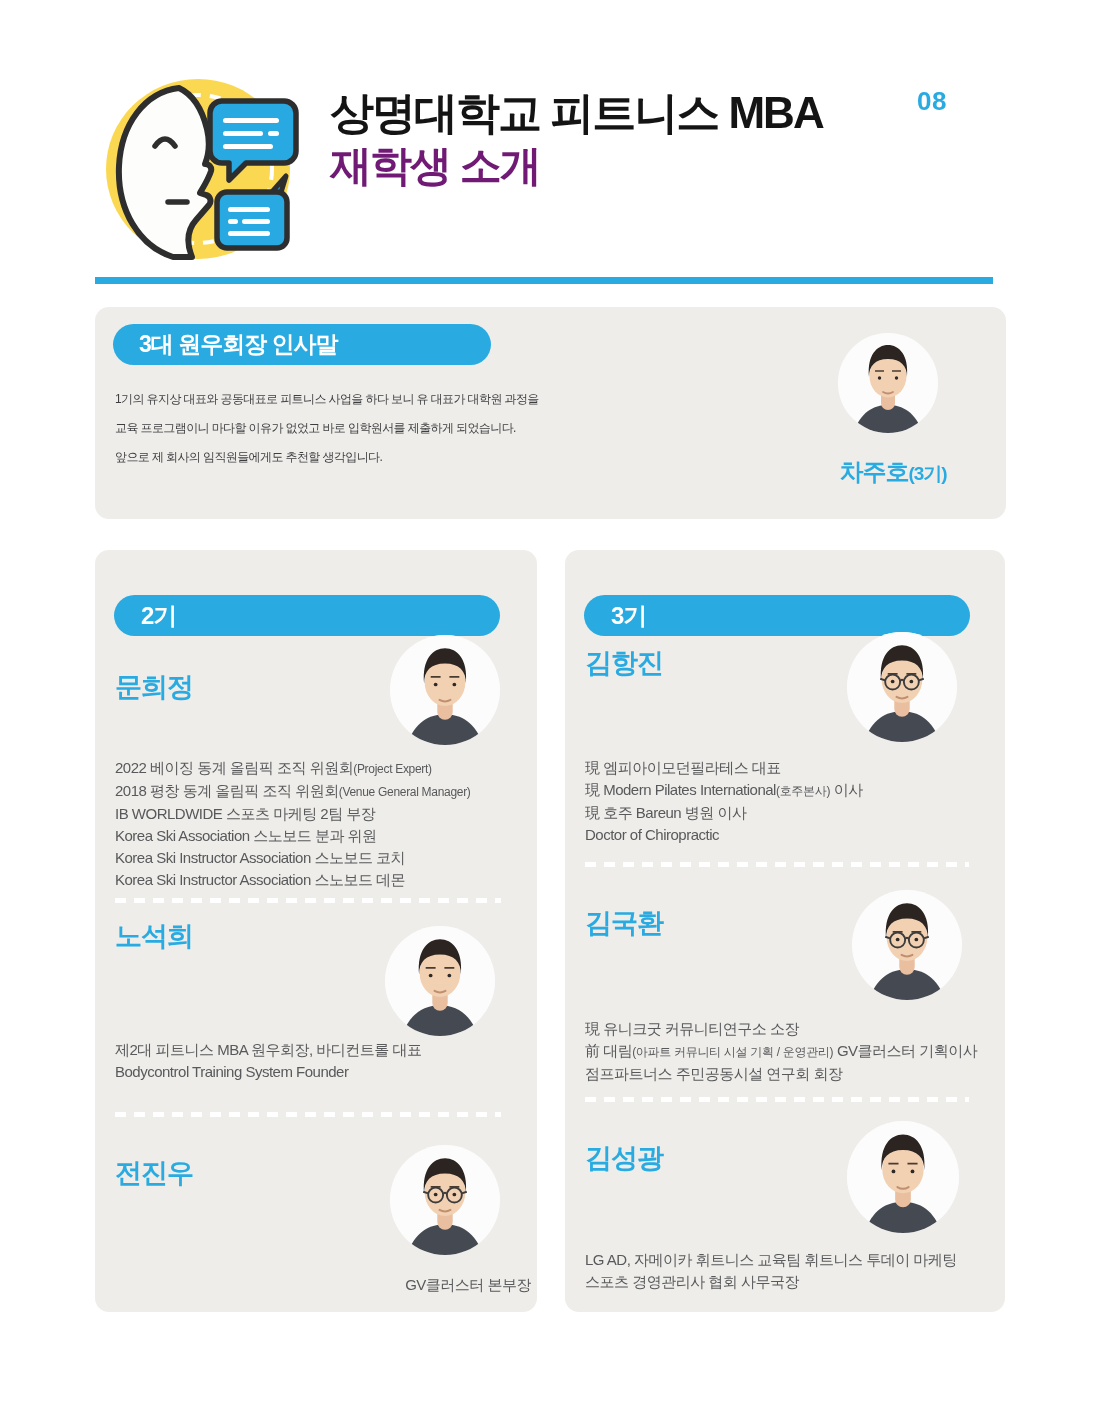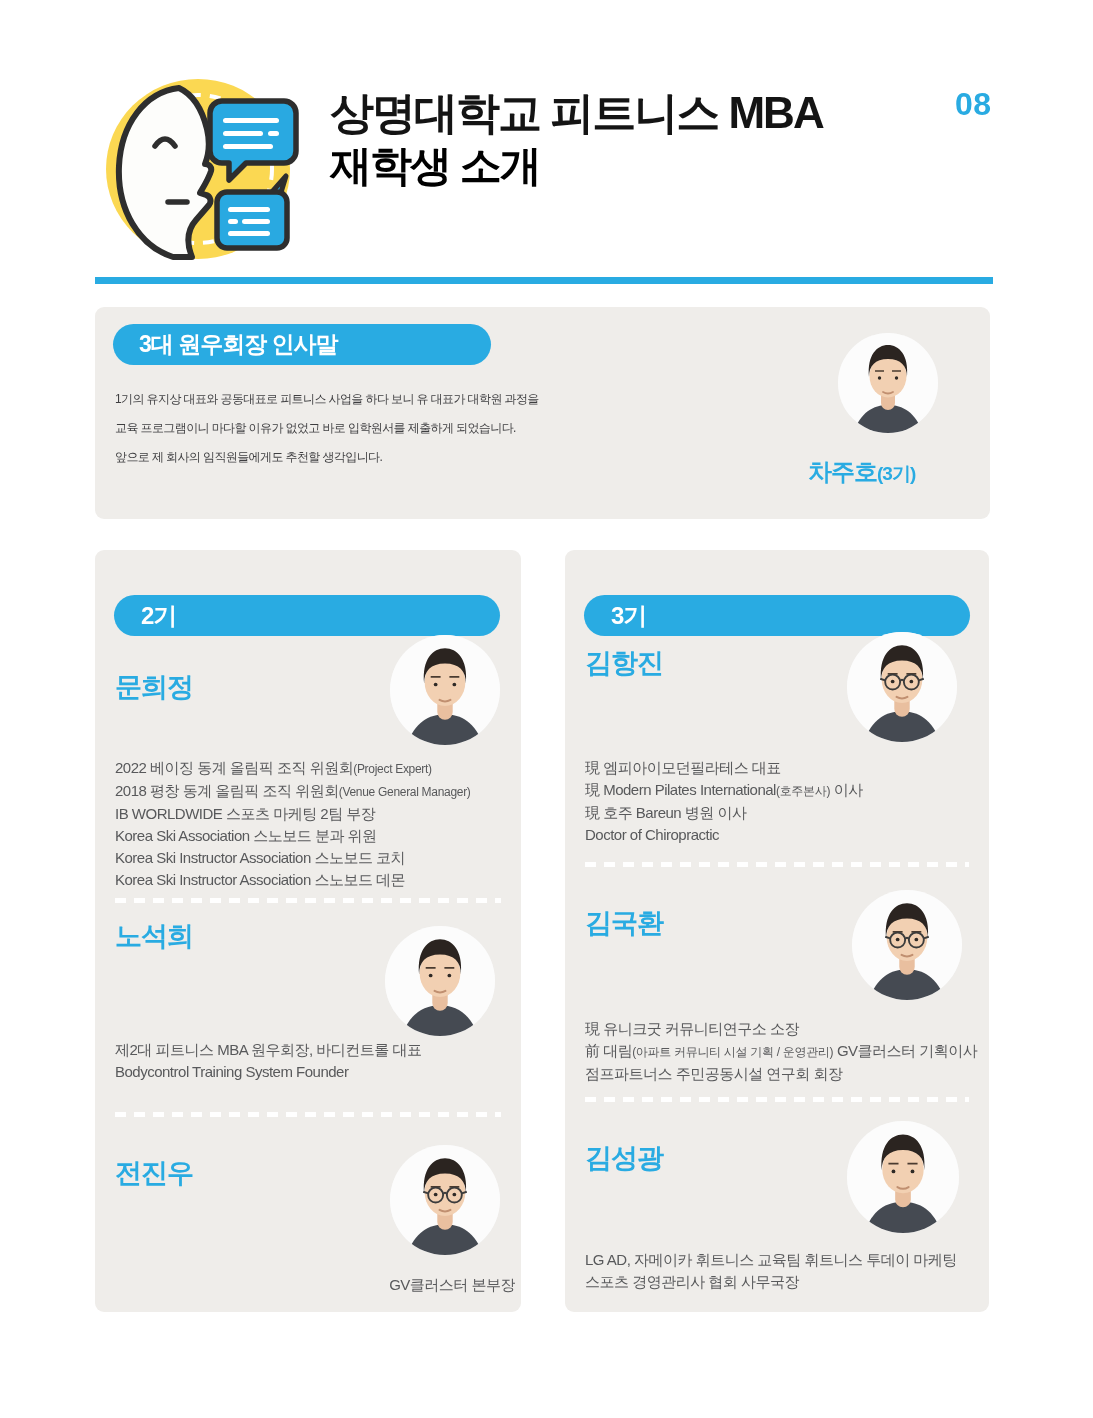--- a/index.html
+++ b/index.html
@@ -2,36 +2,36 @@
 <html><head>
 <meta charset="utf-8">
 <style>
   html,body{margin:0;padding:0;background:#ffffff;}
   body{font-family:"Liberation Sans","DejaVu Sans",sans-serif;}
   #page{position:relative;width:1093px;height:1418px;background:#ffffff;overflow:hidden;}
 
   
   .logo{position:absolute;left:95px;top:76px;width:210px;height:187px;}
   .title{position:absolute;left:330px;top:84px;font-size:44px;font-weight:900;color:#141414;letter-spacing:-2px;}
-  .subtitle{position:absolute;left:330px;top:138px;font-size:42px;font-weight:900;color:#000000;letter-spacing:-2px;}
-  .pagenum{position:absolute;left:955px;top:86px;font-size:32px;font-weight:800;color:#29ABE2;letter-spacing:0.5px;}
+  .subtitle{position:absolute;left:330px;top:138px;font-size:42px;font-weight:900;color:#701a75;letter-spacing:-2px;}
+  .pagenum{position:absolute;left:917px;top:86px;font-size:26px;font-weight:800;color:#29ABE2;letter-spacing:0.5px;}
   .rule{position:absolute;left:95px;top:277px;width:898px;height:7px;background:#29ABE2;}
 
   
-  .card{position:absolute;background:#EFEDEA;border-radius:9px;}
+  .card{position:absolute;background:#EFEDEA;border-radius:14px;padding-left:16px;}
   .card-greeting{left:95px;top:307px;width:895px;height:212px;}
   .card-left{left:95px;top:550px;width:426px;height:762px;}
   .card-right{left:565px;top:550px;width:424px;height:762px;}
 
   .pill{position:absolute;background:#29ABE2;color:#ffffff;border-radius:22px;font-weight:800;letter-spacing:-1px;}
   .pill-greeting{left:18px;top:17px;width:378px;height:41px;line-height:41px;font-size:23px;padding-left:26px;box-sizing:border-box;}
   .pill-cohort{left:19px;top:17px;width:386px;height:41px;line-height:41px;font-size:24px;padding-left:27px;box-sizing:border-box;margin-top:28px;}
 
   .gtext{position:absolute;left:20px;top:78px;font-size:12px;line-height:29px;color:#3e3e40;letter-spacing:-0.6px;white-space:nowrap;}
-  .gcaption{position:absolute;left:713px;top:149px;width:170px;text-align:left;color:#29ABE2;font-weight:800;font-size:24px;letter-spacing:-1px;white-space:nowrap;}
+  .gcaption{position:absolute;left:713px;top:149px;width:170px;text-align:center;color:#29ABE2;font-weight:800;font-size:24px;letter-spacing:-1px;white-space:nowrap;}
   .gcaption .co{font-size:19px;font-weight:700;}
 
   .avatar{position:absolute;border-radius:50%;overflow:hidden;background:#fcfcfc;box-shadow:0 0 0 1px rgba(0,0,0,0.03) inset;}
   .avatar svg{display:block;width:100%;height:100%;}
 
   .name{position:absolute;left:20px;color:#29ABE2;font-size:27px;font-weight:700;letter-spacing:-1px;}
   .creds{position:absolute;left:20px;right:6px;color:#58595B;font-size:15px;line-height:22px;letter-spacing:-0.5px;white-space:nowrap;overflow:hidden;}
   .creds .sm{font-size:12px;letter-spacing:-0.3px;}
   .divider{position:absolute;left:20px;height:5px;background:repeating-linear-gradient(90deg,#ffffff 0 11px,rgba(0,0,0,0) 11px 19px);}
 </style>

